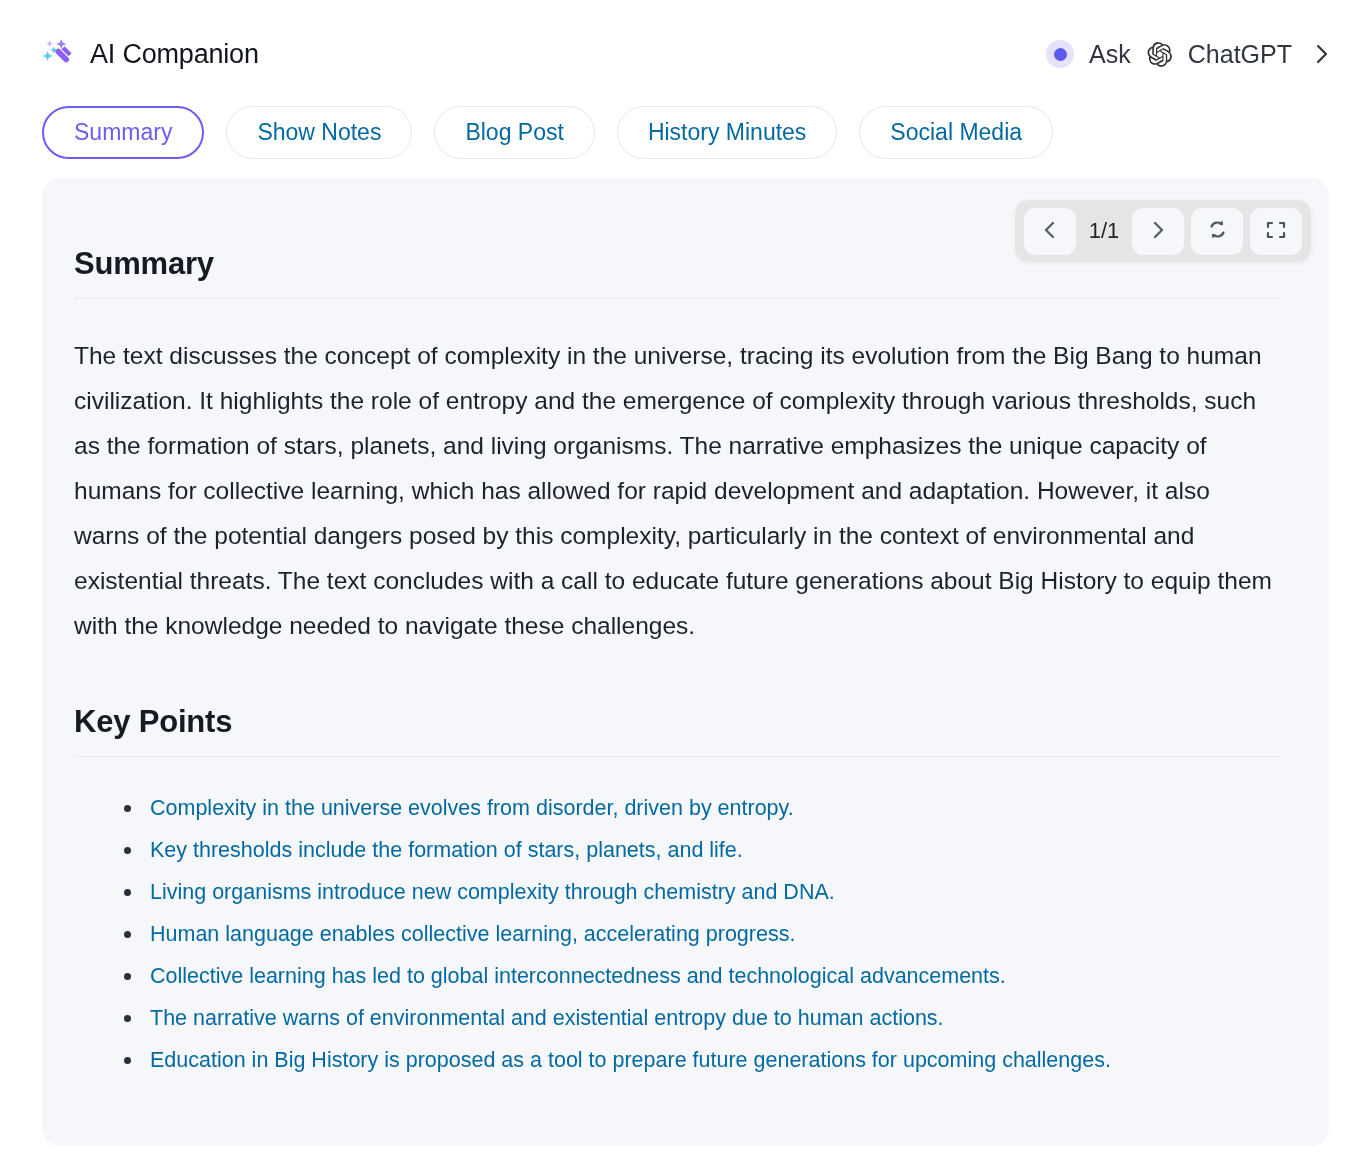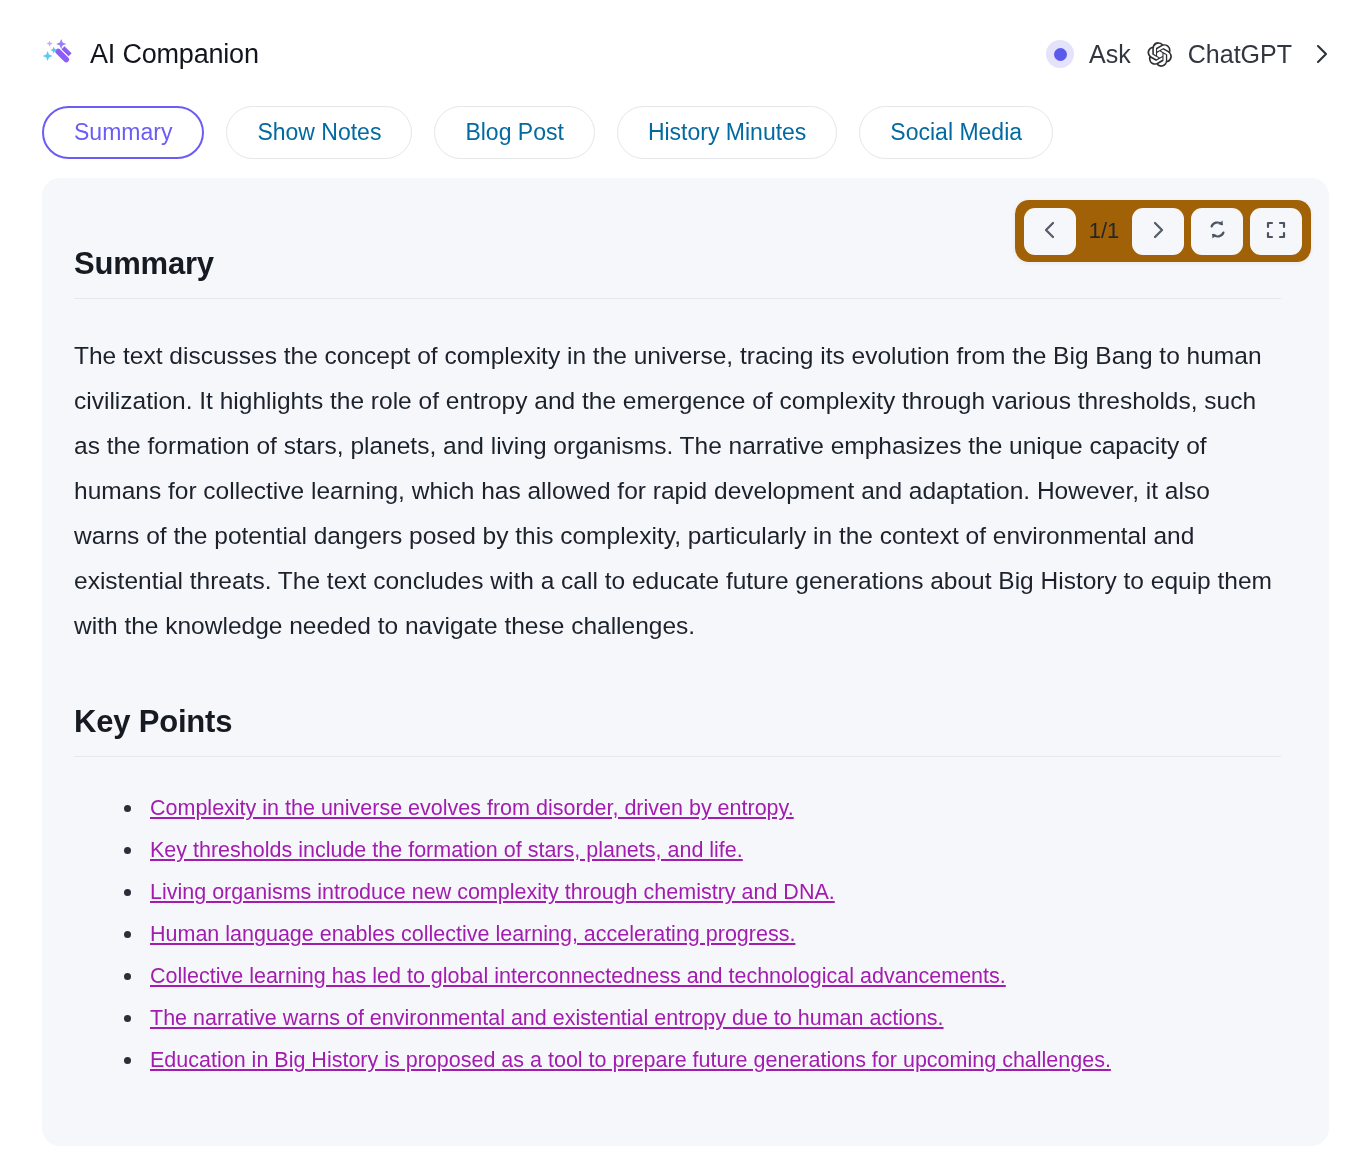--- a/index.html
+++ b/index.html
@@ -105,21 +105,21 @@
     height: 968px;
     background: #f6f7fb;
     border-radius: 18px;
     overflow: hidden;
   }
 
   .panel-toolbar {
     position: absolute;
     top: 22px; right: 18px;
     height: 62px;
-    background: #a16207;
+    background: #e5e5e5;
     border-radius: 14px;
     display: flex;
     align-items: center;
     gap: 7px;
     padding: 0 9px;
     box-shadow: 0 1px 4px rgba(20,25,40,0.07);
   }
   .tb-btn {
     width: 52px; height: 47px;
     border-radius: 11px;
@@ -172,24 +172,23 @@
 
   .bullets {
     margin: 0;
     padding: 0 0 0 48px;
     list-style: none;
   }
   .bullets li {
     position: relative;
     font-size: 21.5px;
     line-height: 42px;
-    color: #a21caf;
+    color: #0369a1;
     padding-left: 28px;
     margin-bottom: 0;
-    text-decoration: underline;
   }
   .bullets li::before {
     content: "";
     position: absolute;
     left: 2px;
     top: 18px;
     width: 7px; height: 7px;
     border-radius: 50%;
     background: #2a2f3a;
   }

